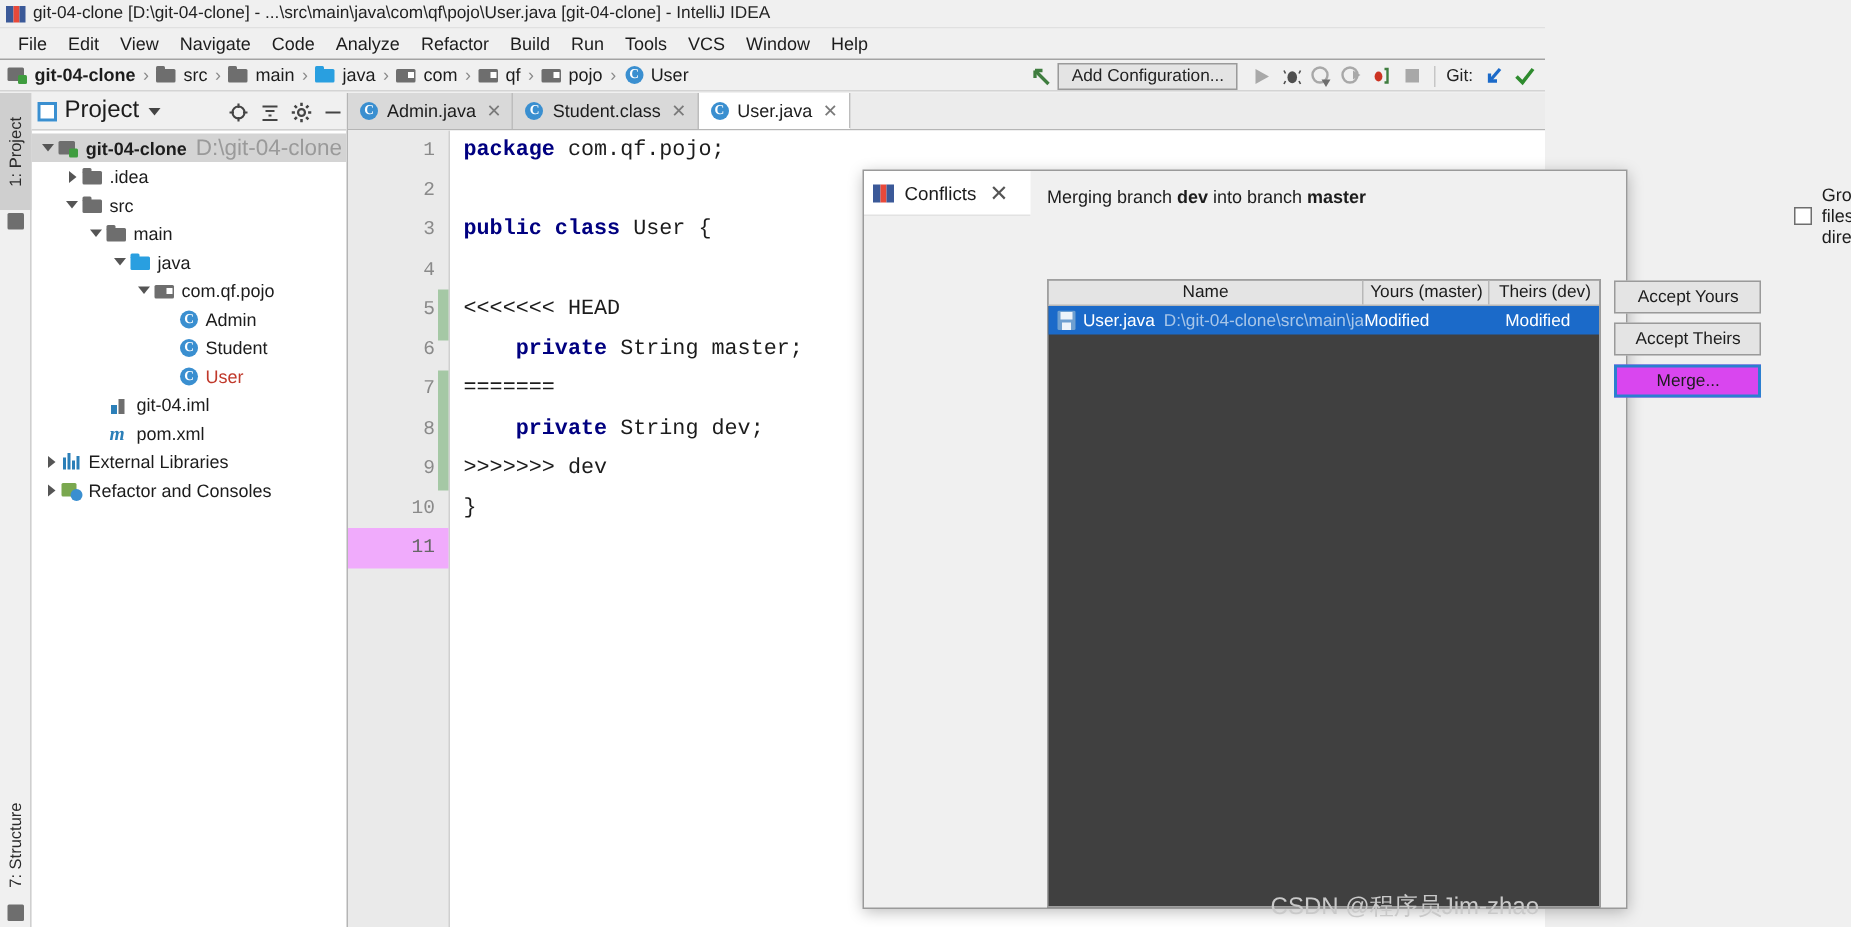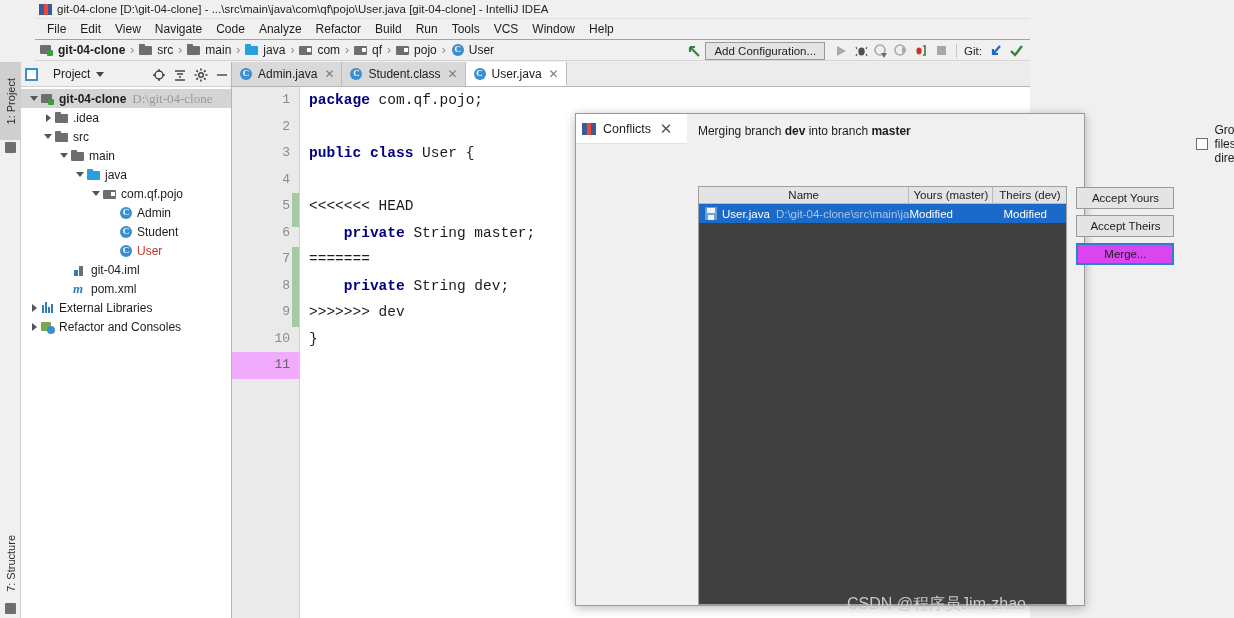--- a/index.html
+++ b/index.html
@@ -3,21 +3,21 @@
 <meta charset="utf-8">
 <style>
   * { box-sizing: border-box; margin: 0; padding: 0; }
   html, body {
     width: 1234px; height: 618px;
     font-family: "Liberation Sans", sans-serif;
     font-size: 12px;
     background: #f0f0f0;
     overflow: hidden;
   }
-  #app { position: relative; width: 1030px; height: 618px; background: #f0f0f0; padding-left: 35px; }
+  #app { position: relative; width: 1030px; height: 618px; background: #f0f0f0; }
 
   
   .titlebar {
     height: 19px; background: #f0f0f0; display: flex; align-items: center;
     padding-left: 4px; border-bottom: 1px solid #e0e0e0;
   }
   .titlebar .appicon {
     width: 13px; height: 13px; margin-right: 5px; position: relative; flex: none;
   }
   .titlebar .appicon .a { position:absolute; left:0; top:1px; width:5px; height:11px; background:#3b5998; }
@@ -111,21 +111,21 @@
 
   
   .projpanel {
     width: 211px; background: #fff; flex: none; display: flex; flex-direction: column;
     border-right: 1px solid #b5b5b5;
   }
   .proj-header {
     height: 25px; background: #f0f0f0; display: flex; align-items: center;
     padding: 0 4px; border-bottom: 1px solid #d0d0d0; position: relative;
   }
-  .proj-header .pt { font-size: 12px; color: #1c1c1c; margin-left: 15px; }
+  .proj-header .pt { font-size: 16px; color: #1c1c1c; margin-left: 5px; }
   .proj-header .sqicon {
     width: 13px; height: 13px; border: 2px solid #3a8fd0; background:#fff;
   }
   .caret-dn {
     width:0;height:0;border-left:4px solid transparent;border-right:4px solid transparent;
     border-top:5px solid #444; margin-left:6px;
   }
   .ph-tools { position:absolute; right:2px; top:0; height:25px; display:flex; align-items:center; gap:7px; }
   .ph-tools .t { width:14px; height:14px; position:relative; }
 
@@ -134,21 +134,21 @@
   .trow.sel { background: #d4d4d4; }
   .tw { width: 14px; flex: none; display:flex; align-items:center; justify-content:center; }
   .chev {
     width: 0; height: 0; border-top: 4px solid transparent; border-bottom: 4px solid transparent;
     border-left: 5px solid #555;
   }
   .chev.open { border:none; width:0;height:0;
     border-left: 4px solid transparent; border-right: 4px solid transparent; border-top: 5px solid #555; }
   .tlbl { margin-left: 4px; color: #1c1c1c; }
   .tlbl.bold { font-weight: bold; }
-  .tpath { margin-left: 6px; color: #9a9a9a; font-size: 13px; font-family: Liberation Serif, serif; }
+  .tpath { margin-left: 6px; color: #9a9a9a; font-size: 15px; }
   .tlbl.red { color: #c0392b; }
 
   .ic-iml::before { content:""; position:absolute; left:1px; top:7px; width:4px; height:6px; background:#2b7fb8; }
   .ic-iml::after  { content:""; position:absolute; left:6px; top:3px; width:4px; height:10px; background:#6e6e6e; }
   .ic-m { font-family:"Liberation Serif", serif; font-style:italic; font-weight:bold; color:#2b7fb8; font-size:13px; line-height:14px; }
   .ic-lib span { display:inline-block; width:2px; background:#2b7fb8; position:absolute; bottom:2px; }
   .ic-scratch::before { content:""; position:absolute; left:0px; top:2px; width:10px; height:9px; background:#7aa84f; border-radius:1px; }
   .ic-scratch::after  { content:""; position:absolute; left:6px; top:6px; width:8px; height:8px; background:#3a8fd0; border-radius:50%; }
 
   

